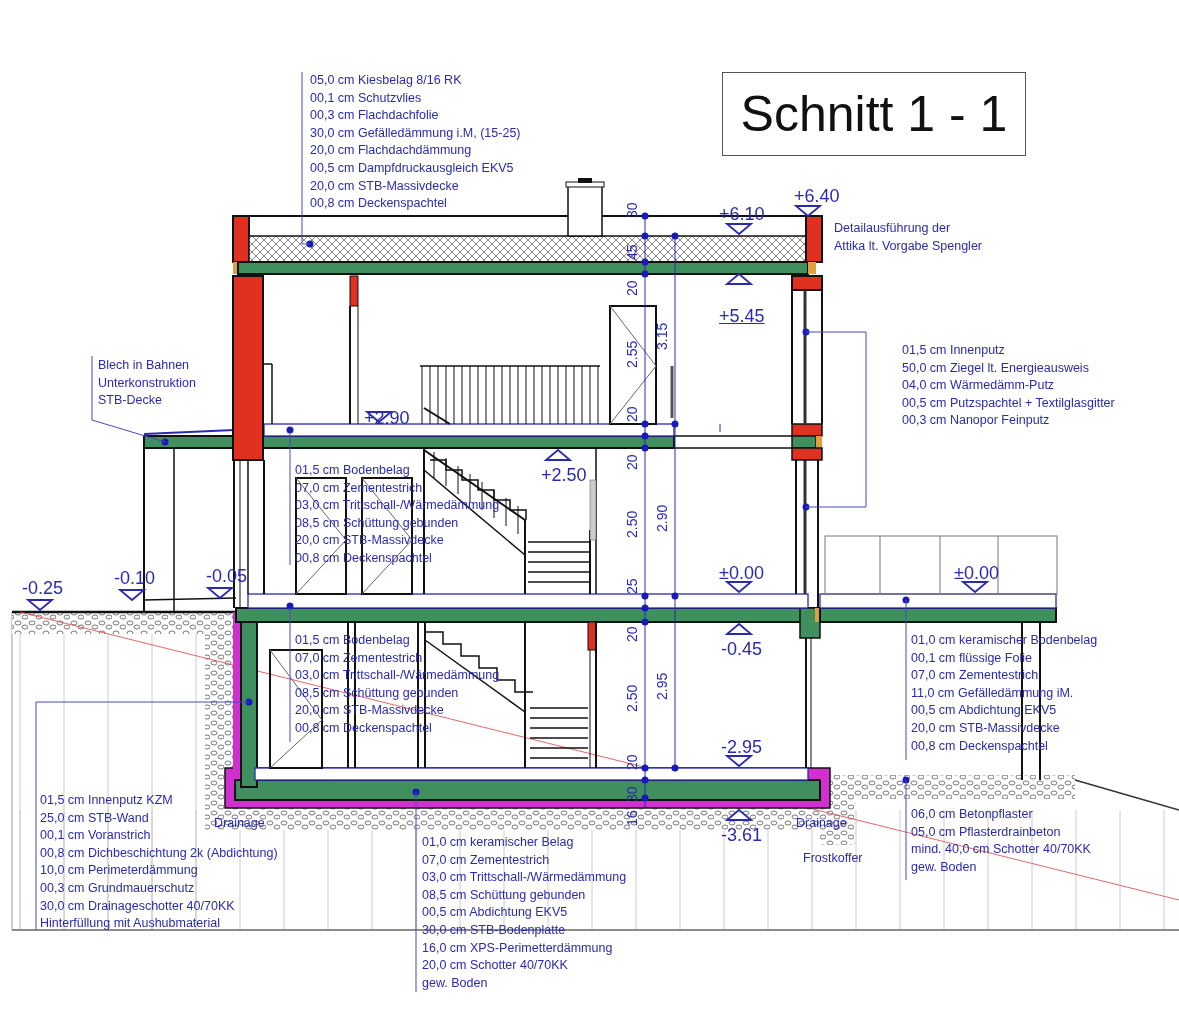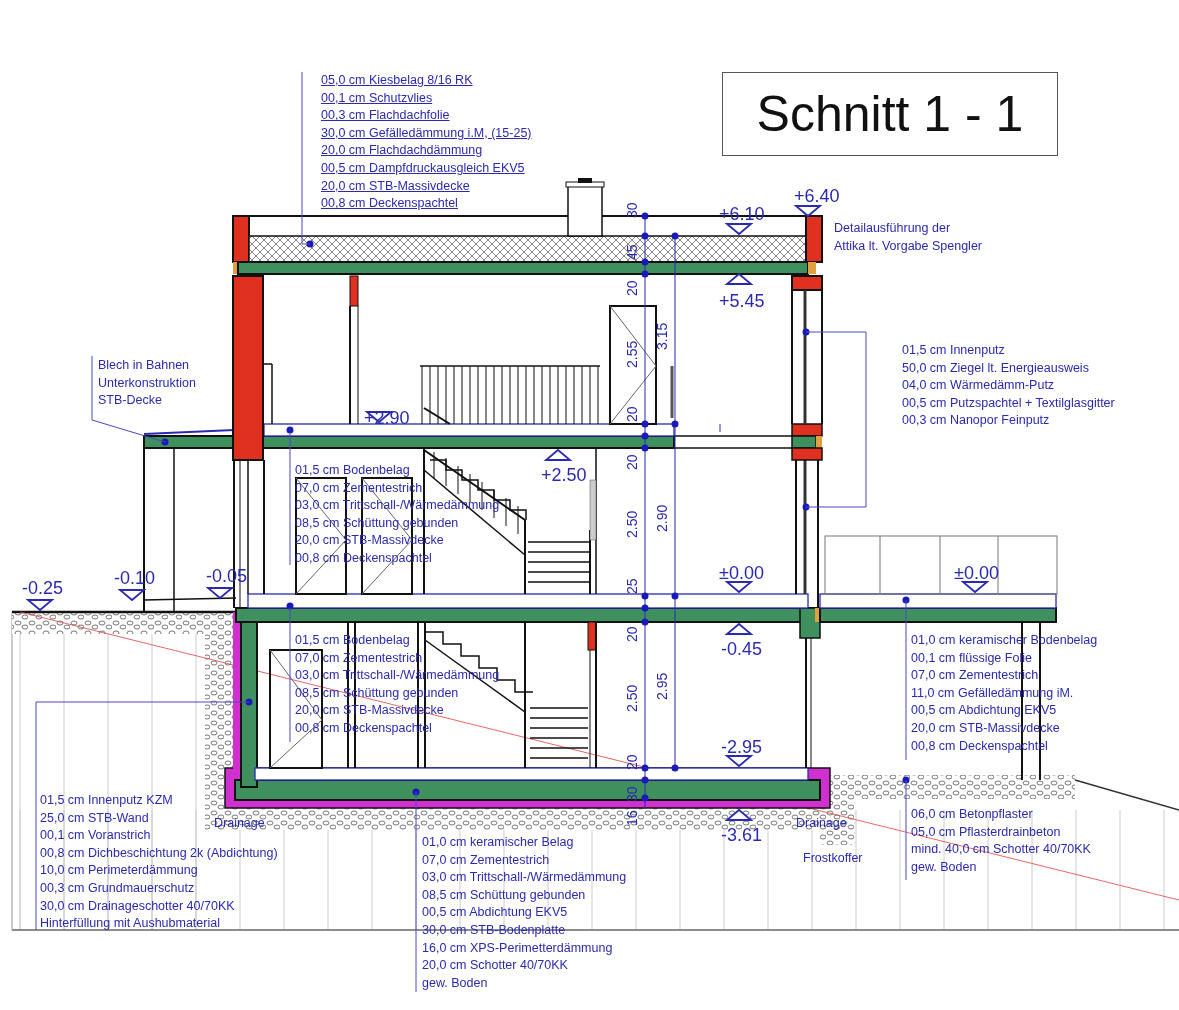--- a/index.html
+++ b/index.html
@@ -1,21 +1,21 @@
 <!DOCTYPE html>
 <html><head>
 <meta charset="utf-8">
 <style>
   html,body{margin:0;padding:0;background:#fff;}
   body{width:1179px;height:1010px;position:relative;overflow:hidden;font-family:"Liberation Sans",sans-serif;}
   svg{position:absolute;left:0;top:0;}
   .lbl{position:absolute;color:#2a2ab0;font-size:12.5px;line-height:17.6px;white-space:nowrap;}
   .lvl{position:absolute;color:#2a2ab0;font-size:18px;white-space:nowrap;}
   .dim{position:absolute;color:#2a2ab0;font-size:14px;white-space:nowrap;transform:rotate(-90deg);transform-origin:left top;}
-  .title-box{position:absolute;left:722px;top:72px;width:336px;height:84px;border:1px solid #555;display:flex;align-items:center;justify-content:center;font-size:50px;color:#111;box-sizing:border-box;}
+  .title-box{position:absolute;left:722px;top:72px;width:304px;height:84px;border:1px solid #555;display:flex;align-items:center;justify-content:center;font-size:50px;color:#111;box-sizing:border-box;}
 </style>
 </head>
 <body>
 
 <svg width="1179" height="1010" viewBox="0 0 1179 1010">
   <defs>
     <pattern id="gravel" width="14" height="10" patternUnits="userSpaceOnUse">
       <rect width="14" height="10" fill="#fff"></rect>
       <ellipse cx="4" cy="3" rx="3" ry="2" fill="none" stroke="#555" stroke-width="0.8"></ellipse>
       <ellipse cx="11" cy="7" rx="3" ry="2" fill="none" stroke="#555" stroke-width="0.8"></ellipse>
@@ -260,21 +260,21 @@
     <path d="M28 600 h24 l-12 10 z"></path>
     <path d="M120 590 h24 l-12 10 z"></path>
     <path d="M208 588 h24 l-12 10 z"></path>
   </g>
 </svg>
 
 <div class="title-box">Schnitt 1 - 1</div>
 
 <div class="lvl" style="left:794px;top:186px;">+6.40</div>
 <div class="lvl" style="left:719px;top:204px;">+6.10</div>
-<div class="lvl" style="left:719px;top:291px;">+5.45</div>
+<div class="lvl" style="left:719px;top:306px;text-decoration:underline;">+5.45</div>
 <div class="lvl" style="left:364px;top:408px;">+2.90</div>
 <div class="lvl" style="left:541px;top:465px;">+2.50</div>
 <div class="lvl" style="left:719px;top:563px;">±0.00</div>
 <div class="lvl" style="left:954px;top:563px;">±0.00</div>
 <div class="lvl" style="left:721px;top:639px;">-0.45</div>
 <div class="lvl" style="left:721px;top:737px;">-2.95</div>
 <div class="lvl" style="left:721px;top:825px;">-3.61</div>
 <div class="lvl" style="left:22px;top:578px;">-0.25</div>
 <div class="lvl" style="left:114px;top:568px;">-0.10</div>
 <div class="lvl" style="left:206px;top:566px;">-0.05</div>
@@ -289,21 +289,21 @@
 <div class="dim" style="left:624px;top:594px;">25</div>
 <div class="dim" style="left:624px;top:642px;">20</div>
 <div class="dim" style="left:624px;top:712px;">2.50</div>
 <div class="dim" style="left:624px;top:770px;">20</div>
 <div class="dim" style="left:624px;top:802px;">30</div>
 <div class="dim" style="left:624px;top:826px;">16</div>
 <div class="dim" style="left:654px;top:350px;">3.15</div>
 <div class="dim" style="left:654px;top:532px;">2.90</div>
 <div class="dim" style="left:654px;top:700px;">2.95</div>
 
-<div class="lbl" style="left:321px;top:72px;text-decoration:underline;">
+<div class="lbl" style="left:310px;top:72px;">
   <div>05,0 cm Kiesbelag 8/16 RK</div>
   <div>00,1 cm Schutzvlies</div>
   <div>00,3 cm Flachdachfolie</div>
   <div>30,0 cm Gefälledämmung i.M, (15-25)</div>
   <div>20,0 cm Flachdachdämmung</div>
   <div>00,5 cm Dampfdruckausgleich EKV5</div>
   <div>20,0 cm STB-Massivdecke</div>
   <div>00,8 cm Deckenspachtel</div>
 </div>
 

